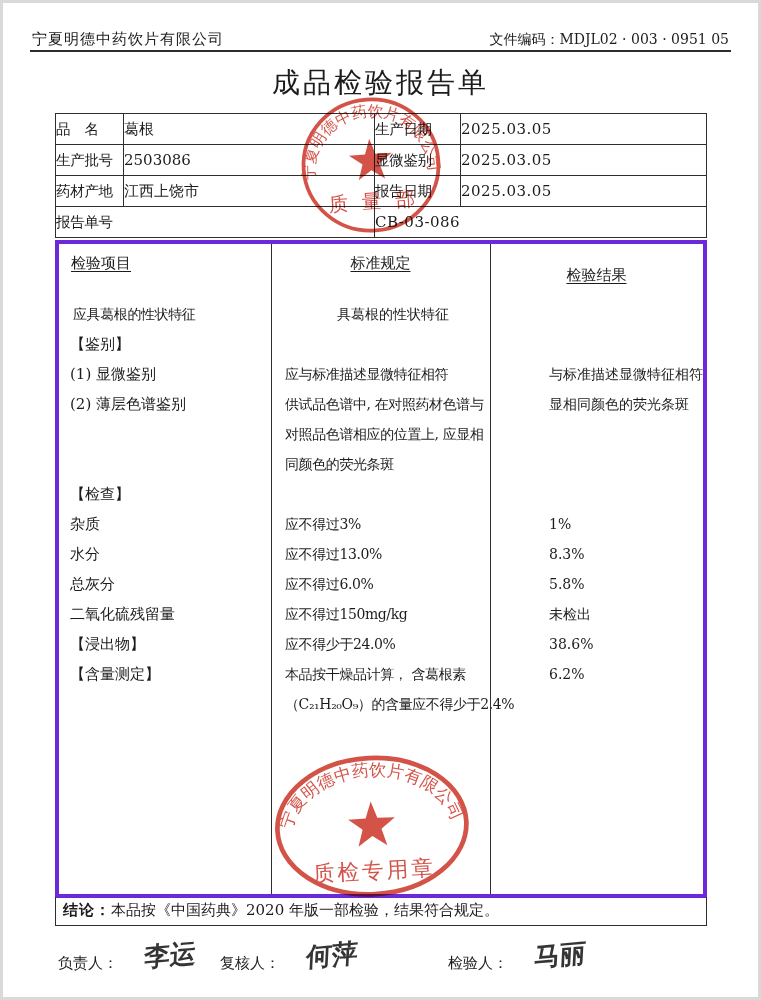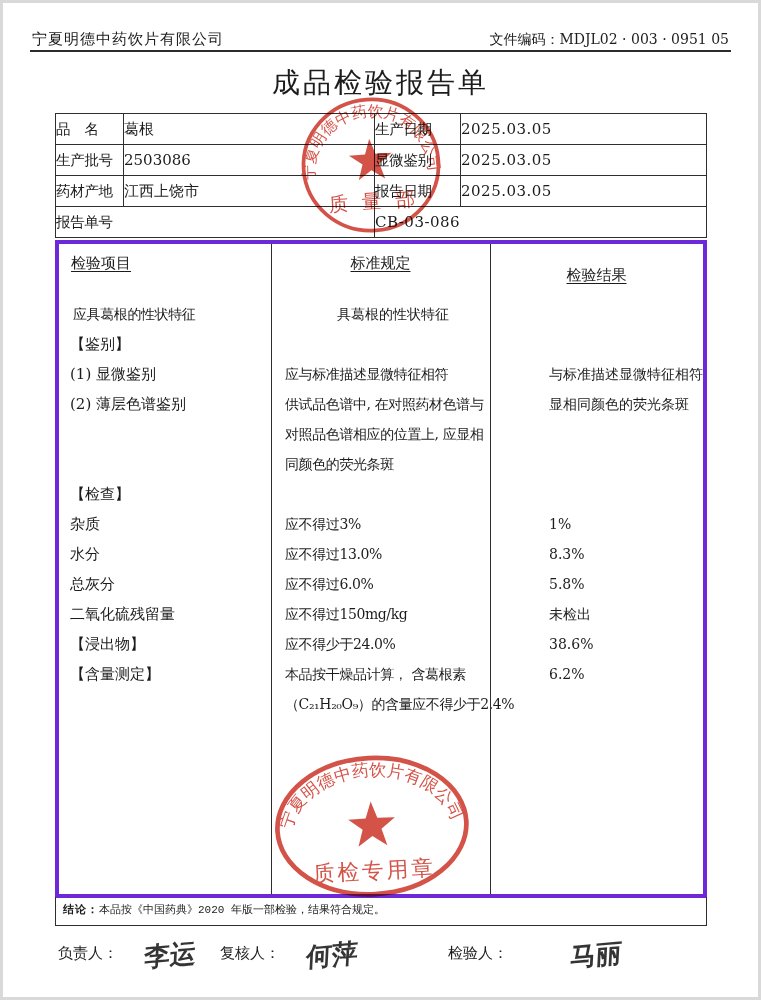--- a/index.html
+++ b/index.html
@@ -34,27 +34,27 @@
   .h1{width:212px;text-align:left !important;padding-left:12px;box-sizing:border-box;}
   .h2{width:219px;} .h3{flex:1;margin-top:12px;}
   .mt-row{display:flex;height:30px;line-height:30px;font-size:15px;}
   .mt-c1{width:212px;box-sizing:border-box;padding-left:11px;white-space:nowrap;}
   .mt-c2{width:219px;box-sizing:border-box;padding-left:14px;white-space:nowrap;
     font-size:14px;letter-spacing:-0.4px;}
   .mt-c3{flex:1;box-sizing:border-box;padding-left:11px;white-space:nowrap;font-size:14px;margin-left:48px;}
   
   .conclusion{position:absolute;left:55px;top:897px;width:652px;height:29px;
     border:1px solid #2e2e2e;border-top:none;box-sizing:border-box;
-    line-height:27px;font-size:11px;padding-left:7px;font-family:Liberation Mono, monospace;}
+    line-height:27px;font-size:15px;padding-left:7px;}
   .conclusion b{letter-spacing:1px;}
   
   .sig-row{position:absolute;left:58px;top:938px;width:650px;display:flex;}
-  .sig-group{display:flex;align-items:flex-start;}
+  .sig-group{display:flex;align-items:flex-end;}
   .sig-group:nth-child(2){width:228px;margin-left:24px;}
-  .sig-group:nth-child(3){width:218px;gap:36px;}
+  .sig-group:nth-child(3){width:218px;}
   .sig-label{font-size:15px;padding-top:6px;white-space:nowrap;}
   .sig-script{font-size:26px;color:#1f1f1f;margin-left:26px;white-space:nowrap;
     transform:rotate(-5deg) skewX(-8deg);font-weight:600;opacity:0.9;}
   
   .stamp{position:absolute;mix-blend-mode:multiply;opacity:0.85;z-index:10;pointer-events:none;}
   .stamp-top{left:293px;top:90px;width:156px;height:150px;transform:rotate(-4deg);}
   .stamp-bottom{left:268px;top:748px;width:208px;height:160px;transform:rotate(-3deg);}
 </style>
 </head>
 <body>

